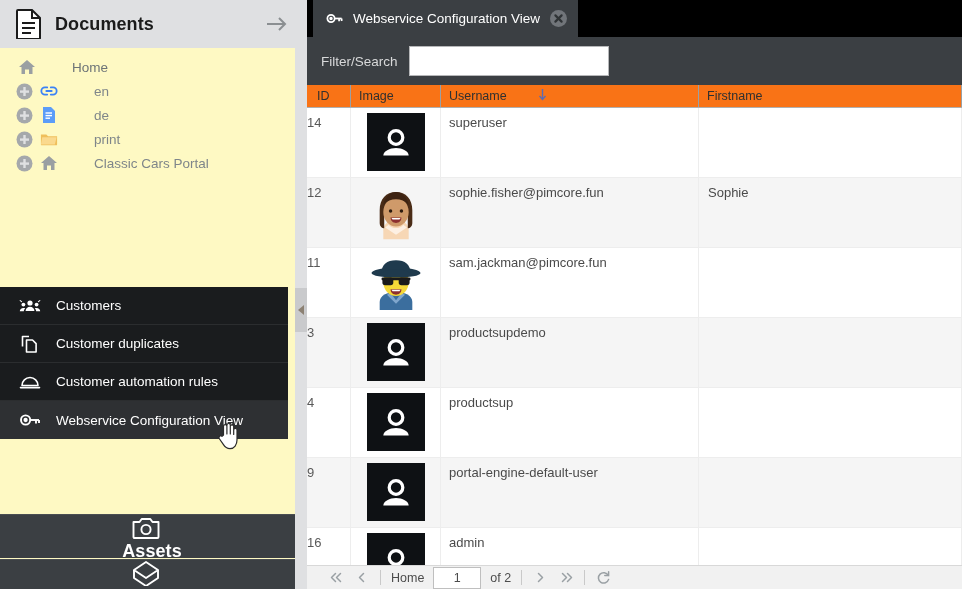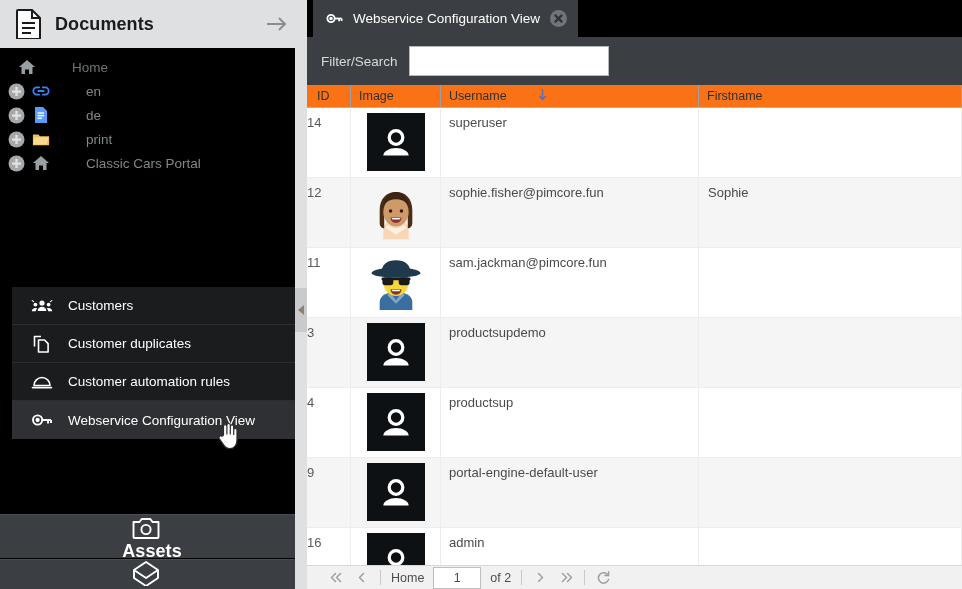--- a/index.html
+++ b/index.html
@@ -22,21 +22,21 @@
     height: 589px;
     overflow: hidden;
   }
 
   
   .left-panel {
     position: absolute;
     left: 0; top: 0;
     width: 302px;
     height: 589px;
-    background: #000000;
+    background: #fef9c3;
     overflow: hidden;
   }
 
   
   .panel-head {
     position: absolute;
     left: 0; top: 0;
     width: 302px;
     height: 48px;
     background: #dfe0e2;
@@ -66,21 +66,21 @@
   
   .tree {
     position: absolute;
     left: 0; top: 55px;
     width: 302px;
   }
   .tree-row {
     height: 24px;
     display: flex;
     align-items: center;
-    padding-left: 8px;
+    padding-left: 16px;
     box-sizing: border-box;
     font-size: 13.5px;
     color: #7d8386;
   }
   .tree-row.root { padding-left: 18px; }
   .tree-row .plus {
     width: 17px; height: 17px;
     flex: 0 0 auto;
     margin-right: 7px;
   }
@@ -94,21 +94,21 @@
     color: #7f868a;
     font-size: 13.5px;
     white-space: nowrap;
     margin-left: 28px;
   }
   .tree-row.root .tlabel { color: #6d7477; }
 
   
   .menu-block {
     position: absolute;
-    left: 12px;
+    left: 0;
     top: 287px;
     width: 288px;
     background: #1a1c1e;
   }
   .menu-item {
     height: 38px;
     display: flex;
     align-items: center;
     box-sizing: border-box;
     padding-left: 18px;

